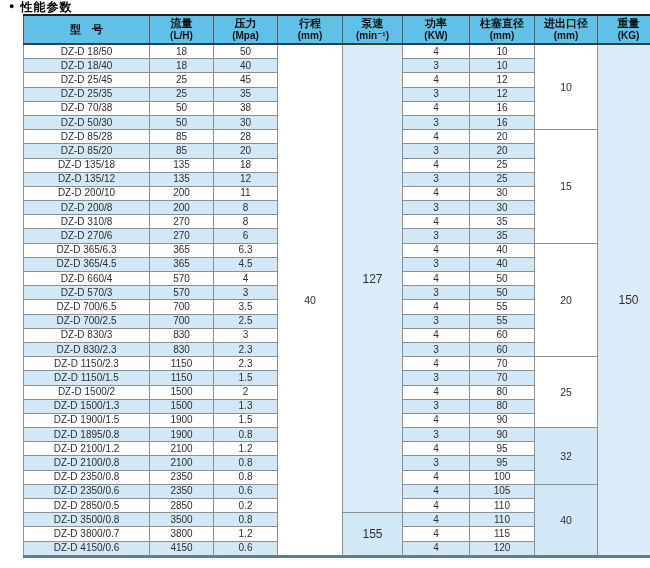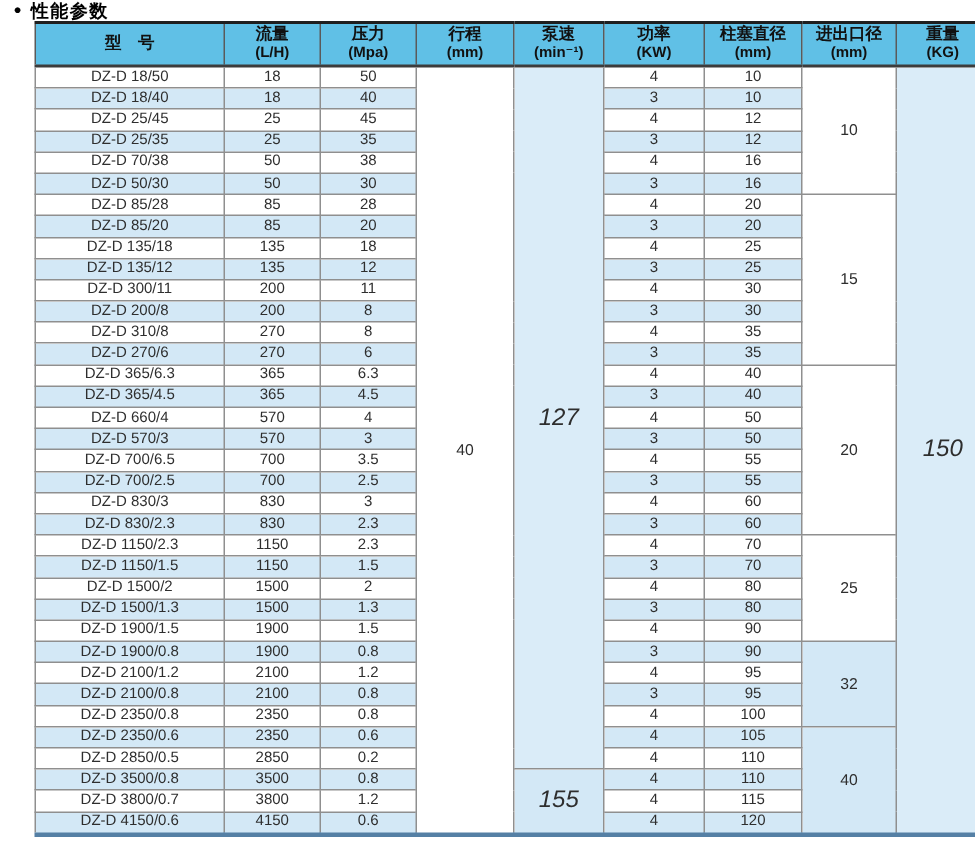--- a/index.html
+++ b/index.html
@@ -68,21 +68,21 @@
     color: #2e2e2e;
     text-align: center;
     vertical-align: middle;
     background: #ffffff;
     line-height: 1;
     overflow: hidden;
     white-space: nowrap;
   }
   table.spec tr.stripe td { background: var(--stripe-bg, #d3e8f6); }
   table.spec td.merged-white { background: #ffffff; font-size: 10.5px; }
-  table.spec td.merged-blue  { background: var(--merged-bg, #daecf8); font-size: 16px; font-style: italic; }
+  table.spec td.merged-blue  { background: var(--merged-bg, #daecf8); font-size: 12px; }
 </style>
 </head>
 <body>
 
 <div class="page">
   <div class="page-title">
     <span class="bullet">●</span>
     <span>性能参数</span>
   </div>
 
@@ -207,21 +207,21 @@
           <td>25</td>
         </tr>
         <tr class="stripe">
           <td>DZ-D 135/12</td>
           <td>135</td>
           <td>12</td>
           <td>3</td>
           <td>25</td>
         </tr>
         <tr>
-          <td>DZ-D 300/11</td>
+          <td>DZ-D 200/10</td>
           <td>200</td>
           <td>11</td>
           <td>4</td>
           <td>30</td>
         </tr>
         <tr class="stripe">
           <td>DZ-D 200/8</td>
           <td>200</td>
           <td>8</td>
           <td>3</td>
@@ -328,21 +328,21 @@
           <td>80</td>
         </tr>
         <tr>
           <td>DZ-D 1900/1.5</td>
           <td>1900</td>
           <td>1.5</td>
           <td>4</td>
           <td>90</td>
         </tr>
         <tr class="stripe">
-          <td>DZ-D 1900/0.8</td>
+          <td>DZ-D 1895/0.8</td>
           <td>1900</td>
           <td>0.8</td>
           <td>3</td>
           <td>90</td>
           <td class="merged-white" rowspan="4">32</td>
         </tr>
         <tr>
           <td>DZ-D 2100/1.2</td>
           <td>2100</td>
           <td>1.2</td>

